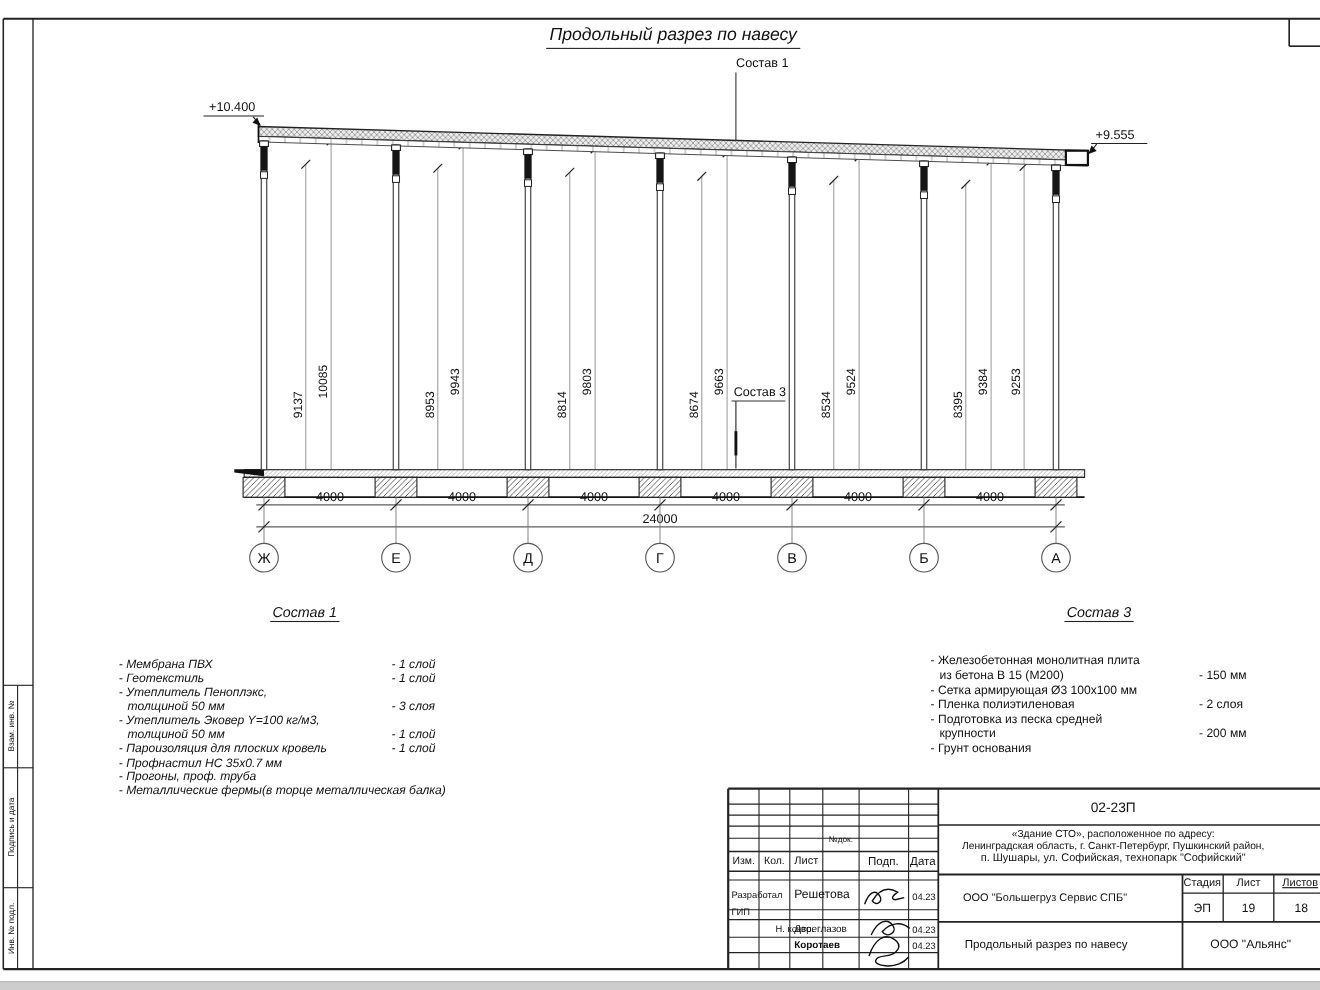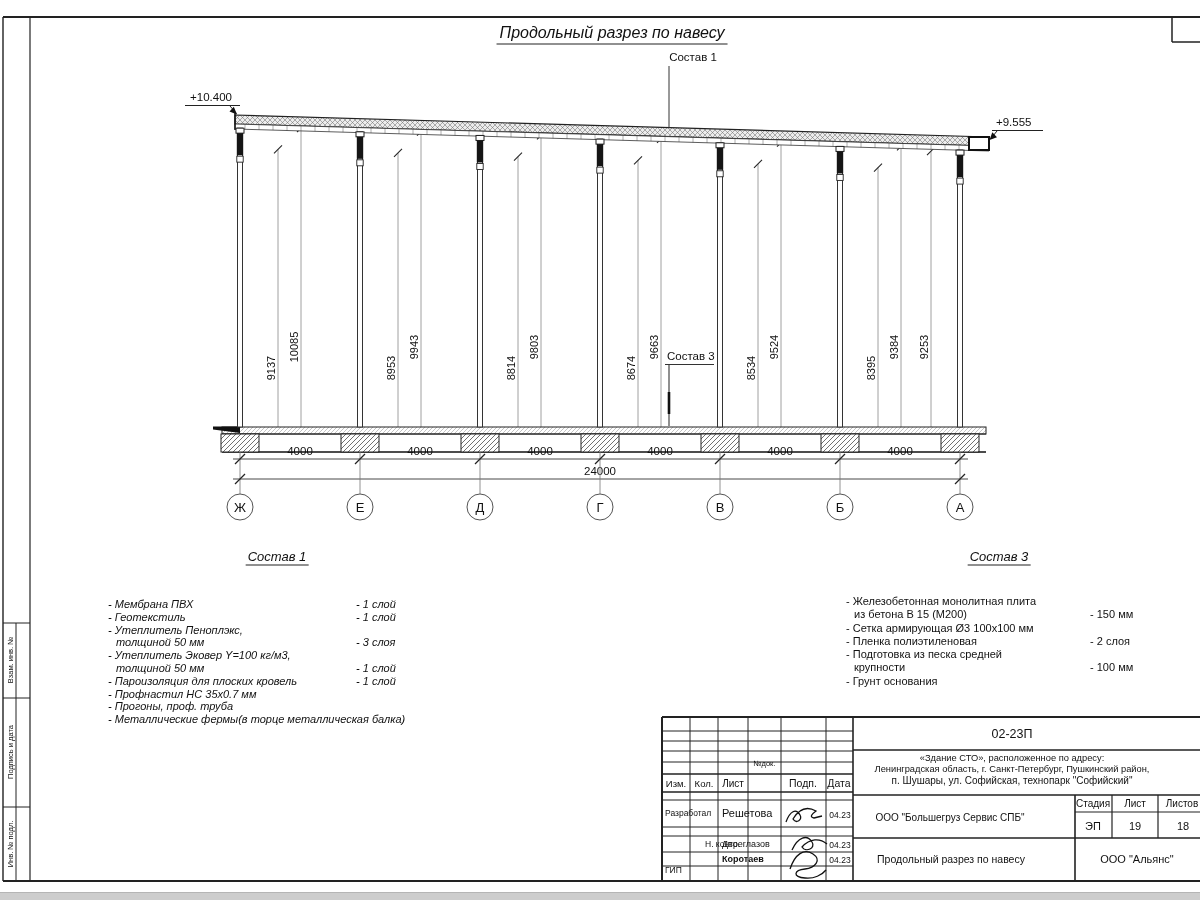--- a/index.html
+++ b/index.html
@@ -322,21 +322,21 @@
       <div class="srow">
         <span class="stext">- Пленка полиэтиленовая</span>
         <span class="sval" style="left: 244px;">-  2 слоя</span>
       </div>
       <div class="srow">
         <span class="stext">- Подготовка из песка средней</span>
         <span class="sval" style="left: 244px;"></span>
       </div>
       <div class="srow">
         <span class="stext ind">крупности</span>
-        <span class="sval" style="left: 244px;">- 100 мм</span>
+        <span class="sval" style="left: 244px;">- 200 мм</span>
       </div>
       <div class="srow">
         <span class="stext">- Грунт основания</span>
         <span class="sval" style="left: 244px;"></span>
       </div>
     </div>
 
   <div class="abs rot" style="left:10px;top:660px;font-size:7.5px;">Взам. инв. №</div>
   <div class="abs rot" style="left:10px;top:752px;font-size:7.5px;">Подпись и дата</div>
   <div class="abs rot" style="left:10px;top:844px;font-size:7.5px;">Инв. № подл.</div>
@@ -354,28 +354,28 @@
   <div class="abs ctr" style="left:839px;top:783px;font-size:10.5px;">Дата</div>
 
   <div class="abs vctr" style="left:665px;top:813px;font-size:8.5px;">Разработал</div>
   <div class="abs vctr" style="left:722px;top:813px;font-size:11px;text-align:right;">Решетова</div>
   <div class="abs ctr" style="left:840px;top:815px;font-size:8.5px;">04.23</div>
 
   <div class="abs vctr" style="left:665px;top:844px;font-size:8.5px;padding-left:40px;">Н. контр.</div>
   <div class="abs vctr" style="left:722px;top:844px;font-size:9px;text-align:center;">Двоеглазов</div>
   <div class="abs ctr" style="left:840px;top:845px;font-size:8.5px;">04.23</div>
 
-  <div class="abs vctr" style="left:665px;top:870px;font-size:8.5px;">ГИП</div>
+  <div class="abs vctr" style="left:665px;top:829px;font-size:8.5px;">ГИП</div>
   <div class="abs vctr" style="left:722px;top:859px;font-size:9px;font-weight:bold;">Коротаев</div>
   <div class="abs ctr" style="left:840px;top:860px;font-size:8.5px;">04.23</div>
 
   <div class="abs ctr tb" style="left:950px;top:817px;">ООО "Большегруз Сервис СПБ"</div>
   <div class="abs ctr tb" style="left:1093px;top:803px;">Стадия</div>
   <div class="abs ctr tb" style="left:1135px;top:803px;">Лист</div>
-  <div class="abs ctr tb" style="left:1182px;top:803px;">Листов</div>
+  <div class="abs ctr tb" style="left:1182px;top:803px;text-decoration:underline;">Листов</div>
   <div class="abs ctr" style="left:1093px;top:826px;font-size:11px;">ЭП</div>
   <div class="abs ctr" style="left:1135px;top:826px;font-size:11px;">19</div>
   <div class="abs ctr" style="left:1183px;top:826px;font-size:11px;">18</div>
   <div class="abs ctr" style="left:951px;top:859px;font-size:10.5px;">Продольный разрез по навесу</div>
   <div class="abs ctr" style="left:1137px;top:859px;font-size:11px;">ООО "Альянс"</div>
 
   <div class="gray-strip"></div>
 </div>
 
 </body></html>

